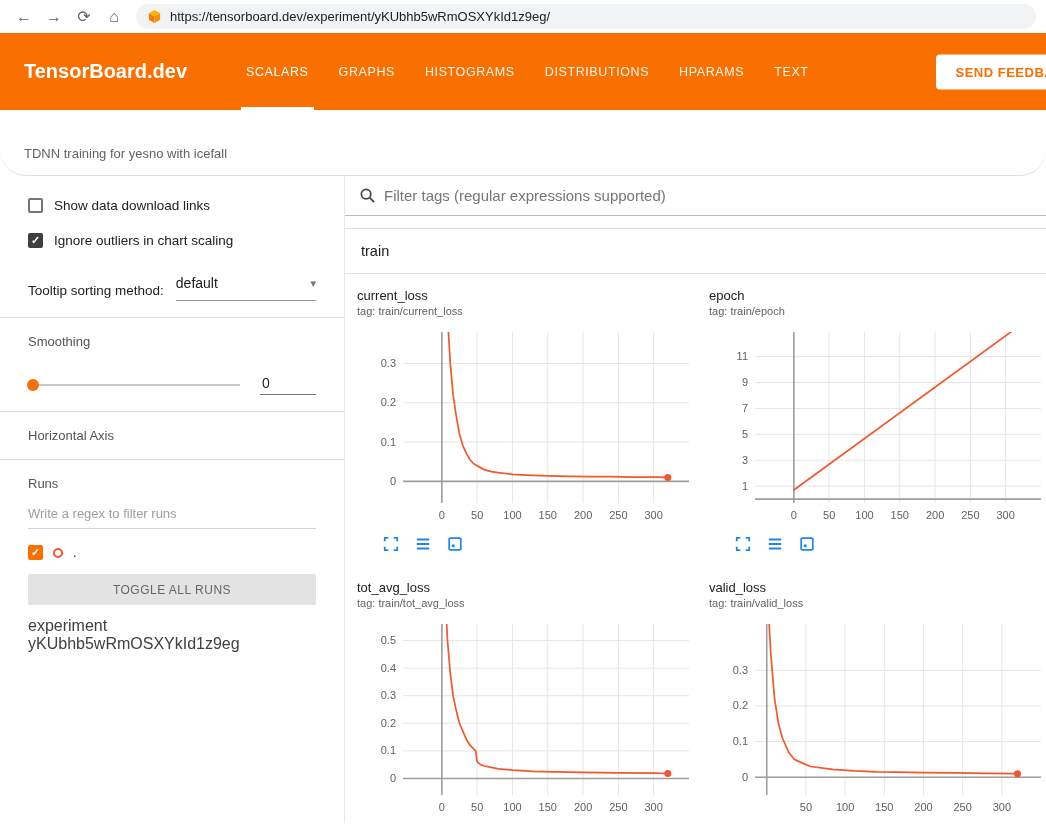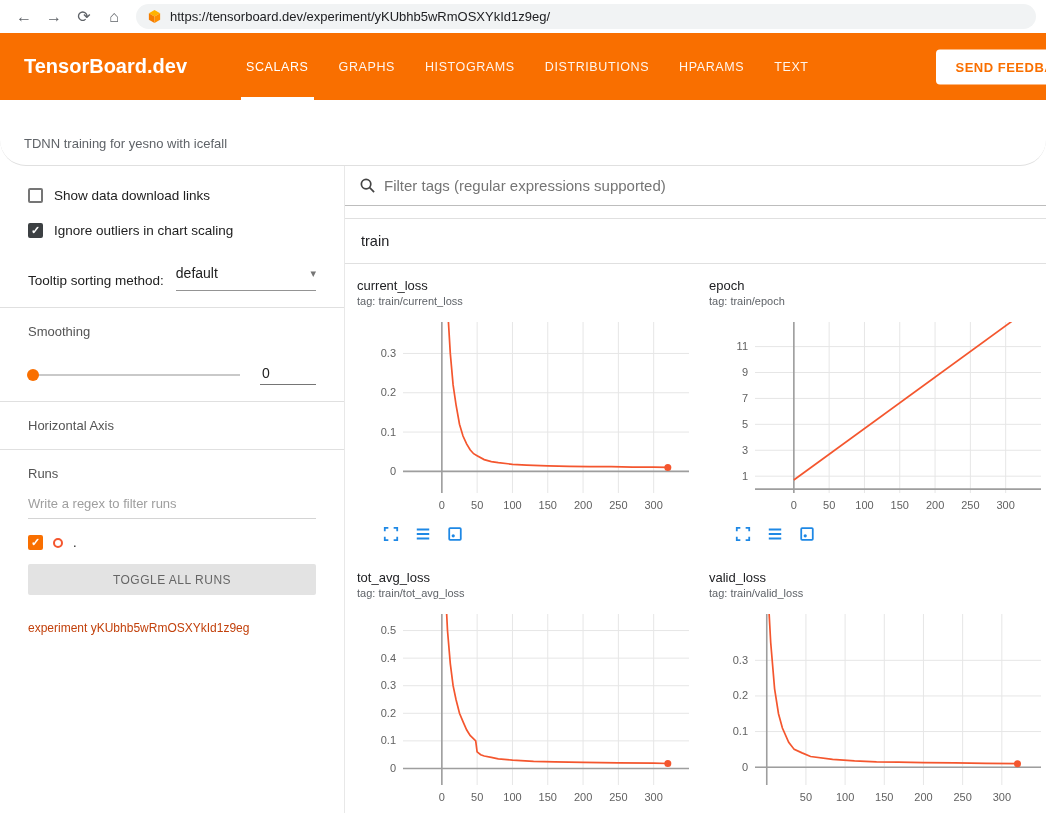--- a/index.html
+++ b/index.html
@@ -13,21 +13,21 @@
 
   
   .browser-bar{height:33px;background:#fff;display:flex;align-items:center;padding:0 10px;gap:2px;}
   .nav-ico{width:28px;height:28px;border-radius:50%;display:flex;align-items:center;justify-content:center;
     font-size:16px;color:#5f6368;cursor:pointer;}
   .addr{flex:1;height:25px;margin-left:6px;background:#f1f3f4;border-radius:13px;display:flex;
     align-items:center;padding:0 11px;gap:8px;}
   .addr-url{font-size:13px;color:#202124;white-space:nowrap;}
 
   
-  .tb-header{height:67px;background:var(--orange);display:flex;align-items:stretch;
+  .tb-header{height:77px;background:var(--orange);display:flex;align-items:stretch;
     padding:0 0 0 24px;position:relative;overflow:hidden;}
   .logo{color:#fff;font-size:20px;font-weight:bold;align-self:center;margin-right:44px;white-space:nowrap;}
   .tabs{display:flex;}
   .tab{display:flex;align-items:center;padding:0 15px;color:rgba(255,255,255,.93);font-size:12.5px;
     font-weight:normal;letter-spacing:.6px;position:relative;cursor:pointer;text-decoration:none;white-space:nowrap;}
   .tab.active{color:#fff;}
   .tab.active::after{content:"";position:absolute;left:10px;right:10px;bottom:0;height:3px;background:#fff;}
   .feedback-btn{position:absolute;right:-48px;top:50%;transform:translateY(-50%);background:#fff;
     color:var(--orange);font-size:13px;font-weight:bold;letter-spacing:.5px;padding:10px 20px;
     border:none;border-radius:4px;cursor:pointer;white-space:nowrap;font-family:inherit;}
@@ -66,21 +66,21 @@
     border-radius:3px;cursor:pointer;font-family:inherit;}
   .axis-btn.active{background:#939393;color:#fff;}
   .runs-input{width:100%;border:none;outline:none;border-bottom:1px solid #d4d4d4;font-size:13px;
     color:#212121;padding:7px 0;margin-top:8px;background:transparent;font-family:inherit;}
   .runs-input::placeholder{color:#9e9e9e;}
   .run-row{display:flex;align-items:center;gap:10px;margin-top:16px;cursor:pointer;}
   .run-swatch{width:10px;height:10px;border:2px solid var(--run);border-radius:50%;background:#fff;flex:0 0 10px;}
   .run-name{font-size:13px;color:#212121;}
   .toggle-all{width:100%;margin-top:14px;height:31px;background:#e3e3e3;border:none;border-radius:2px;
     font-size:12px;letter-spacing:.5px;color:#666;cursor:pointer;font-family:inherit;}
-  .exp-caption{margin-top:26px;font-size:12px;color:#c2410c;}
+  .exp-caption{margin-top:12px;font-size:16px;color:#404040;}
 
   
   .main{flex:1;display:flex;flex-direction:column;overflow:hidden;background:#fff;}
   .filter-row{height:40px;display:flex;align-items:center;gap:8px;padding:0 14px;
     border-bottom:1px solid #bdbdbd;flex:0 0 40px;}
   .filter-input{flex:1;border:none;outline:none;font-size:15px;color:#212121;background:transparent;font-family:inherit;}
   .filter-input::placeholder{color:#757575;}
   .tags-scroll{flex:1;overflow:hidden;padding-top:12px;}
   .card{background:#fff;border-top:1px solid #e0e0e0;}
   .card-header{padding:14px 16px;border-bottom:1px solid #e0e0e0;font-size:14.5px;color:#202124;cursor:pointer;}

